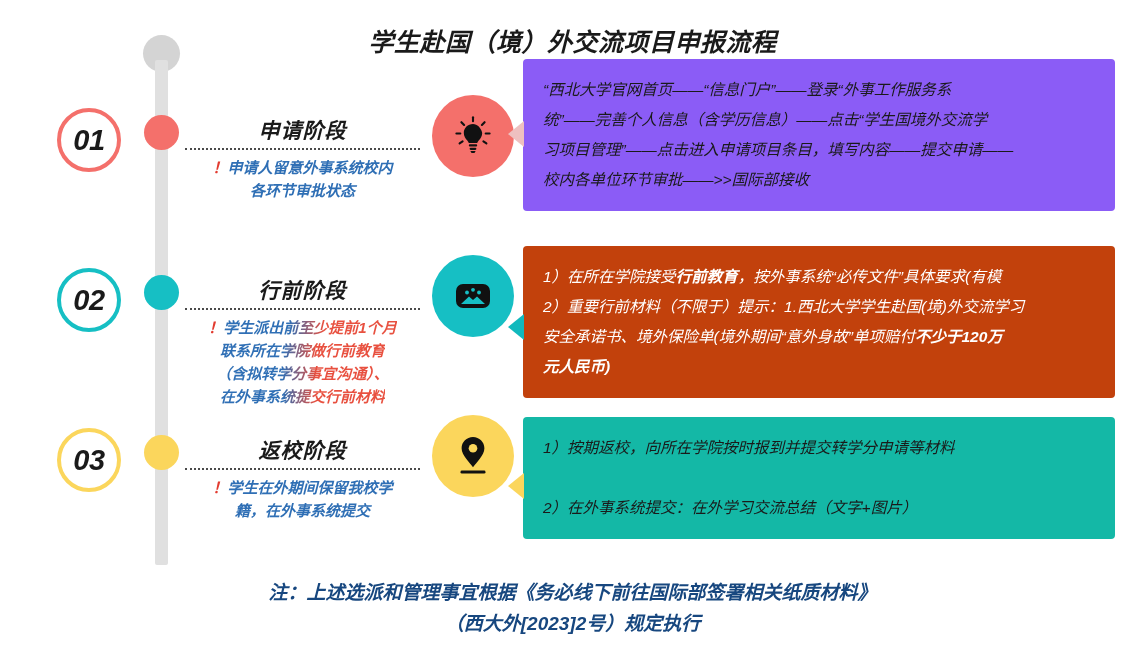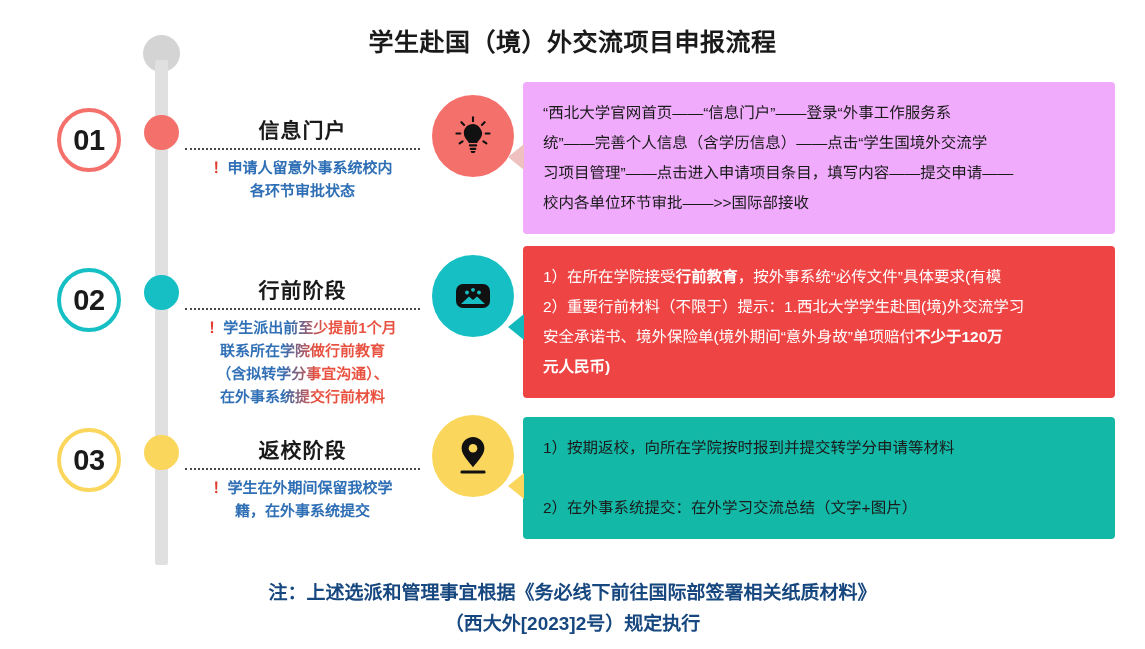--- a/index.html
+++ b/index.html
@@ -4,21 +4,21 @@
 <title>学生赴国（境）外交流项目申报流程</title>
 <style>
   html,body{margin:0;padding:0;}
   body{
     width:1145px;height:649px;
     background:#ffffff;
     font-family:"Liberation Sans","DejaVu Sans",sans-serif;
     position:relative;overflow:hidden;
     -webkit-font-smoothing:antialiased;
   }
-  #canvas{position:absolute;left:0;top:0;width:1145px;height:531px;}
+  #canvas{position:absolute;left:0;top:0;width:1145px;height:531px;font-style:italic;}
 
   
   .page-title{
     position:absolute;left:0;top:22px;width:1145px;
     text-align:center;
     font-size:25px;font-weight:bold;color:#1a1a1a;
     letter-spacing:.5px;
   }
 
   
@@ -110,21 +110,21 @@
 
   <div class="timeline-cap"></div>
   <div class="timeline-bar"></div>
 
   <div id="stages-root">
       <div class="num-ring" style="top: 108px; border-color: rgb(244, 112, 107);">
         <span>01</span>
       </div>
       <div class="tl-dot" style="top: 115px; background: rgb(244, 112, 107);"></div>
       <div class="stage-label" style="top: 118px;">
-        <div class="stage-title">信息门户</div>
+        <div class="stage-title">申请阶段</div>
         <div class="stage-divider"></div>
         <div class="stage-note"><div><span class="bang">！</span><span>申请人留意外事系统校内</span></div><div><span>各环节审批状态</span></div></div>
       </div>
       <div class="icon-circle" style="top: 95px; background: rgb(244, 112, 107);">
         <svg width="46" height="46" viewBox="0 0 46 46">
       <g fill="#111">
         <path d="M23 11c-5.2 0-9.2 4-9.2 8.9 0 3.3 1.8 5.6 3.3 7.4.8 1 1.5 1.8 1.7 2.6h8.4c.2-.8.9-1.6 1.7-2.6 1.5-1.8 3.3-4.1 3.3-7.4C31.2 15 27.2 11 23 11z"></path>
         <rect x="18.8" y="31.3" width="8.4" height="2.3" rx="1.1"></rect>
         <rect x="19.6" y="34.7" width="6.8" height="2.2" rx="1.1"></rect>
         <path d="M20.4 38h5.2l-1.1 2.1h-3z"></path>
@@ -133,21 +133,21 @@
         <line x1="23" y1="4.2" x2="23" y2="8.2"></line>
         <line x1="11.4" y1="9.2" x2="14.1" y2="12"></line>
         <line x1="34.6" y1="9.2" x2="31.9" y2="12"></line>
         <line x1="6.4" y1="20.5" x2="10.3" y2="20.5"></line>
         <line x1="39.6" y1="20.5" x2="35.7" y2="20.5"></line>
         <line x1="9.6" y1="30.4" x2="12.6" y2="28.4"></line>
         <line x1="36.4" y1="30.4" x2="33.4" y2="28.4"></line>
       </g>
     </svg>
       </div>
-      <div class="content-box" style="top: 82px; background: #f0abfc; color: rgb(26, 26, 26); min-height: 133px;">
+      <div class="content-box" style="top: 59px; background: #8b5cf6; color: rgb(26, 26, 26); min-height: 133px;">
         <div class="arrow" style="top: 62px; color: rgb(238, 192, 192);"></div>
         <div class="cb-line"><span>“西北大学官网首页——“信息门户”——登录“外事工作服务系</span></div>
         <div class="cb-line"><span>统”——完善个人信息（含学历信息）——点击“学生国境外交流学</span></div>
         <div class="cb-line"><span>习项目管理”——点击进入申请项目条目，填写内容——提交申请——</span></div>
         <div class="cb-line"><span>校内各单位环节审批——&gt;&gt;国际部接收</span></div>
       </div>
       <div class="num-ring" style="top: 268px; border-color: rgb(22, 191, 196);">
         <span>02</span>
       </div>
       <div class="tl-dot" style="top: 275px; background: rgb(22, 191, 196);"></div>
@@ -161,21 +161,21 @@
       <rect x="5" y="10" width="34" height="24" rx="7" fill="#111"></rect>
       <g fill="#16bfc4">
         <circle cx="16" cy="18.5" r="1.9"></circle>
         <circle cx="22" cy="15.8" r="1.9"></circle>
         <circle cx="28" cy="18.5" r="1.9"></circle>
       </g>
       <path d="M10 30 L18 22.5 L22 26 L26 22.5 L34 30 Z" fill="#16bfc4"></path>
       <rect x="12.5" y="31.2" width="19" height="2.1" rx="1" fill="#111"></rect>
     </svg>
       </div>
-      <div class="content-box" style="top: 246px; background: #ef4444; color: rgb(255, 255, 255); min-height: 143px;">
+      <div class="content-box" style="top: 246px; background: #c2410c; color: rgb(255, 255, 255); min-height: 143px;">
         <div class="arrow" style="top: 68px; color: rgb(17, 185, 189);"></div>
         <div class="cb-line"><span>1）在所在学院接受</span><span class="bold-w">行前教育</span><span>，按外事系统“必传文件”具体要求(有模</span></div>
         <div class="cb-line"><span>2）重要行前材料（不限于）提示：1.西北大学学生赴国(境)外交流学习</span></div>
         <div class="cb-line"><span>安全承诺书、境外保险单(境外期间“意外身故”单项赔付</span><span class="bold-w">不少于120万</span></div>
         <div class="cb-line"><span class="bold-w">元人民币)</span></div>
       </div>
       <div class="num-ring" style="top: 428px; border-color: rgb(251, 214, 92);">
         <span>03</span>
       </div>
       <div class="tl-dot" style="top: 435px; background: rgb(251, 214, 92);"></div>

